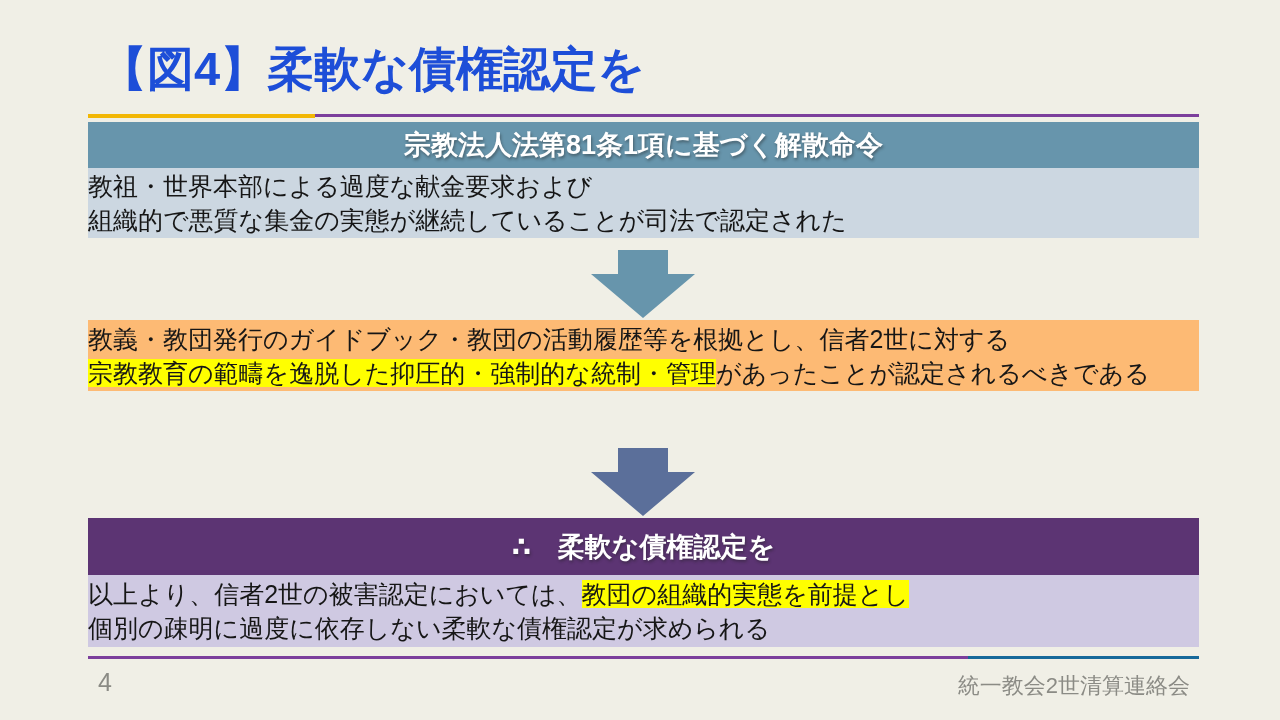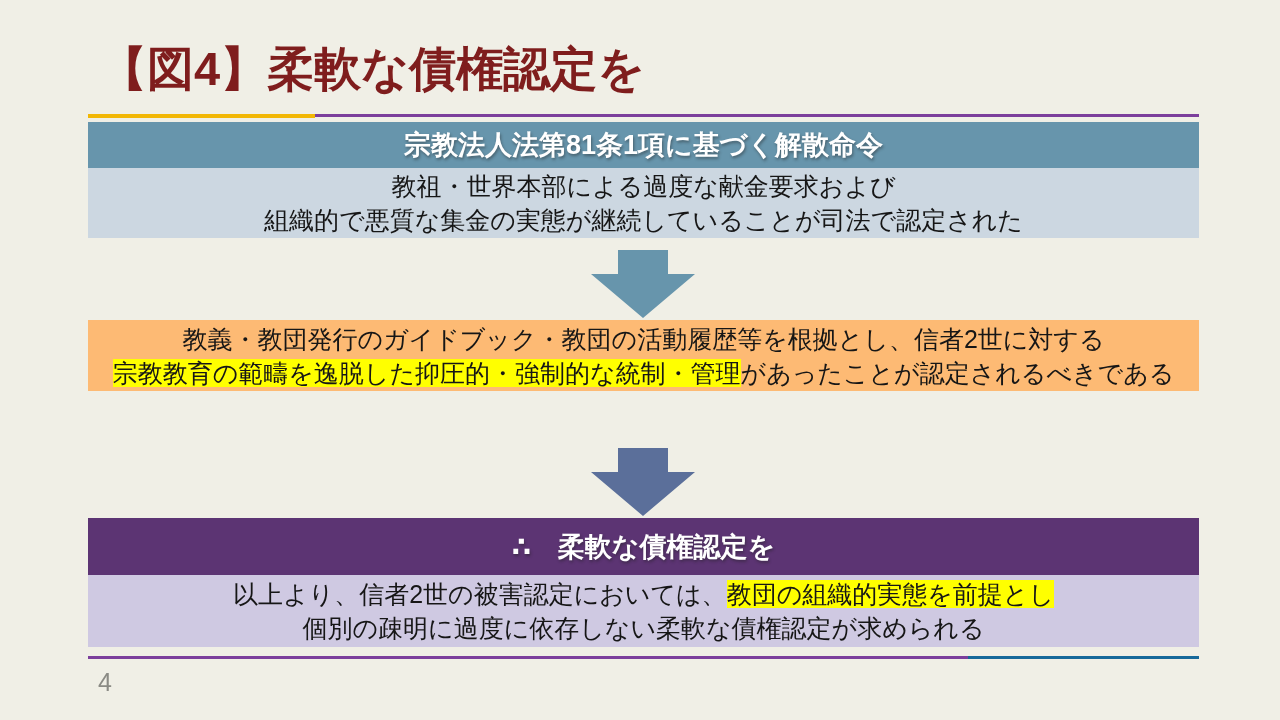--- a/index.html
+++ b/index.html
@@ -10,21 +10,21 @@
     position: relative;
     overflow: hidden;
   }
   .slide { position: absolute; inset: 0; }
 
   .title {
     position: absolute;
     left: 100px; top: 38px;
     font-size: 47px;
     font-weight: bold;
-    color: #7f1d1d;
+    color: #1d4ed8;
     letter-spacing: 0px;
     white-space: nowrap;
   }
   .title-rule { position: absolute; top: 114px; left: 88px; width: 1111px; height: 4px; }
   .rule-yellow { position: absolute; left: 0; top: 0; width: 227px; height: 4px; background: #f2b705; }
   .rule-purple { position: absolute; left: 227px; top: 0; width: 884px; height: 3px; background: #7c3f9c; }
 
   .box { position: absolute; left: 88px; width: 1111px; }
   .box-header {
     width: 100%;
@@ -38,21 +38,21 @@
     text-shadow: 1px 2px 3px rgba(30,30,30,0.45);
     white-space: nowrap;
   }
   .box-body {
     width: 100%;
     color: #161616;
     font-size: 25px;
     text-align: center;
     display: flex;
     flex-direction: column;
-    align-items: center;
+    align-items: flex-start;
     justify-content: center;
   }
   .box-body .line { line-height: 34px; white-space: nowrap; }
 
   #box1 { top: 122px; }
   #box1 .box-header { height: 46px; background: #6795ac; }
   #box1 .box-body  { height: 70px; background: #ccd7e1; }
 
   #box2 { top: 320px; }
   #box2 .box-header { height: 57px; background: #5b6f9a; }
@@ -136,14 +136,15 @@
       </div>
     </div>
   </div>
 
   <div class="footer-rule">
     <span class="frule-purple"></span>
     <span class="frule-teal"></span>
   </div>
 
   <div class="page-number">4</div>
+  <div class="footer-text">統一教会2世清算連絡会</div>
 
 </div>
 
 </body></html>

